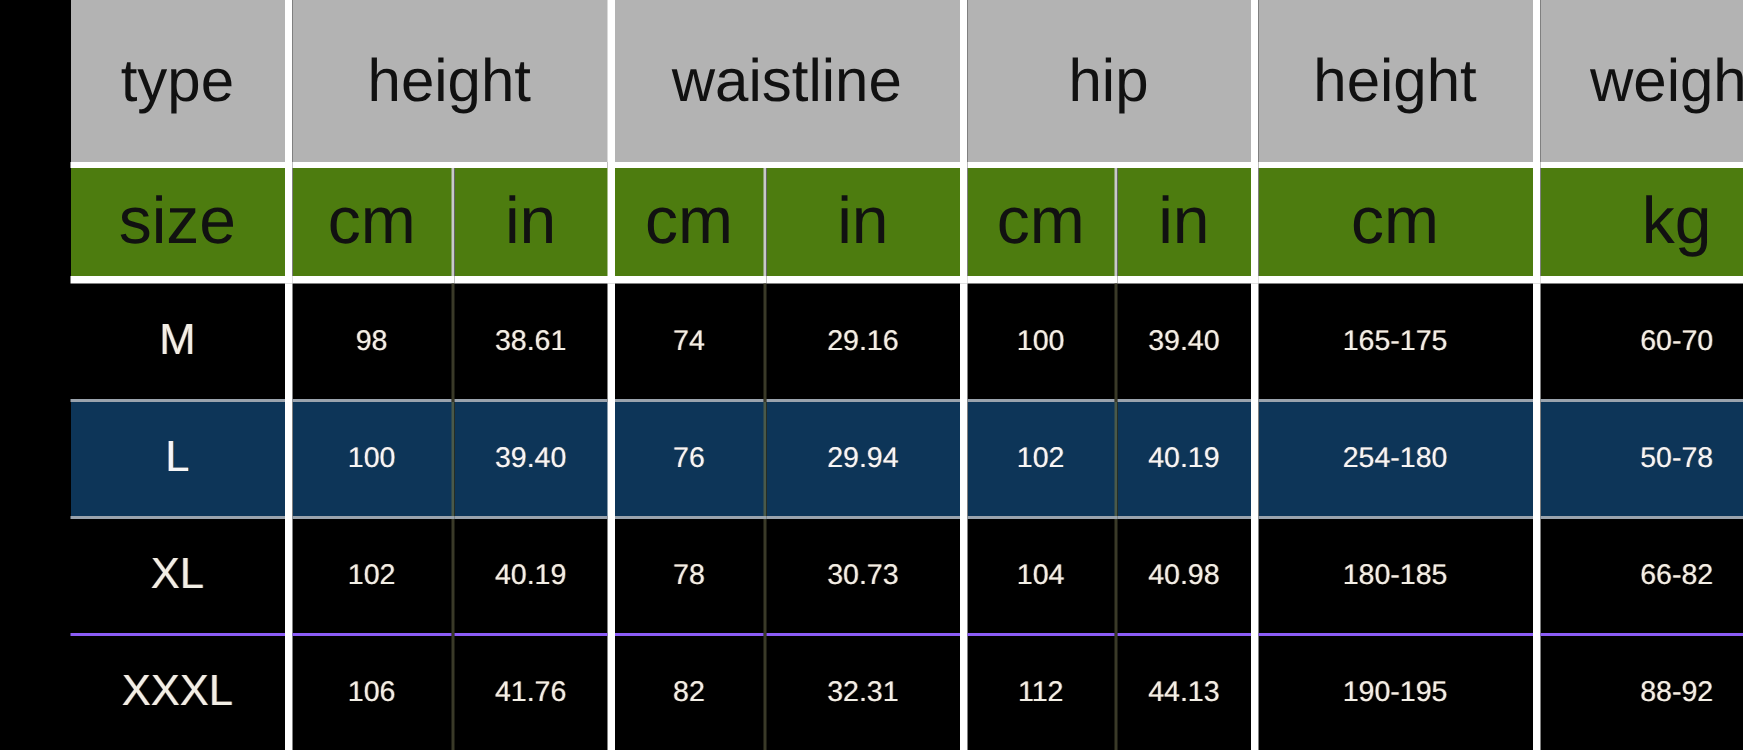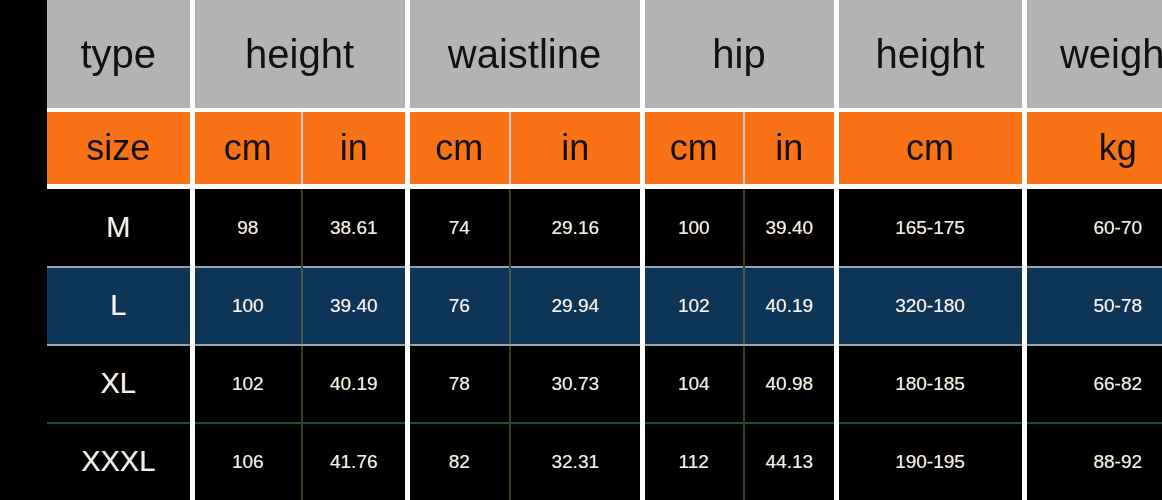--- a/index.html
+++ b/index.html
@@ -37,23 +37,23 @@
     font-size: 40px;
     font-weight: 400;
     height: 97px;
     border-right: 5px solid #ffffff;
     border-bottom: 4px solid #ffffff;
   }
   .hdr-group td.last-col { border-right: none; }
 
   
   .hdr-unit td {
-    background: #f97316;
+    background: #4d7c0f;
     color: #111111;
-    font-size: 36px;
+    font-size: 44px;
     font-weight: 400;
     height: 64px;
     border-right: 2px solid #c9c9c9;
     border-bottom: 5px solid #ffffff;
   }
   .hdr-unit td.grp-edge { border-right: 5px solid #ffffff; }
   .hdr-unit td.last-col { border-right: none; }
 
   
   .data-row td {
@@ -71,21 +71,21 @@
     color: #f2efe6;
   }
   .row-blue td {
     background: #0d3558;
     color: #f6f6f6;
     border-right-color: #4a5a4a;
   }
   .row-blue td.grp-edge { border-right: 5px solid #ffffff; }
   .row-blue td.last-col { border-right: none; }
 
-  .data-row.row-dark.after-blue td { border-top: 2px solid #14532d; }
+  .data-row.row-dark.after-blue td { border-top: 2px solid #8b5cf6; }
   .data-row.row-blue td { border-top: 2px solid #9aa3ad; border-bottom: 2px solid #9aa3ad; }
 
   
   .data-row td.size-cell { font-size: 29px; }
 </style>
 </head>
 <body>
 
 <div id="chart">
   <table class="size-table">
@@ -134,21 +134,21 @@
       </tr>
 
       <tr class="data-row row-blue">
         <td class="size-cell grp-edge">L</td>
         <td>100</td>
         <td class="grp-edge">39.40</td>
         <td>76</td>
         <td class="grp-edge">29.94</td>
         <td>102</td>
         <td class="grp-edge">40.19</td>
-        <td class="grp-edge">320-180</td>
+        <td class="grp-edge">254-180</td>
         <td class="last-col">50-78</td>
       </tr>
 
       <tr class="data-row row-dark after-blue">
         <td class="size-cell grp-edge">XL</td>
         <td>102</td>
         <td class="grp-edge">40.19</td>
         <td>78</td>
         <td class="grp-edge">30.73</td>
         <td>104</td>

